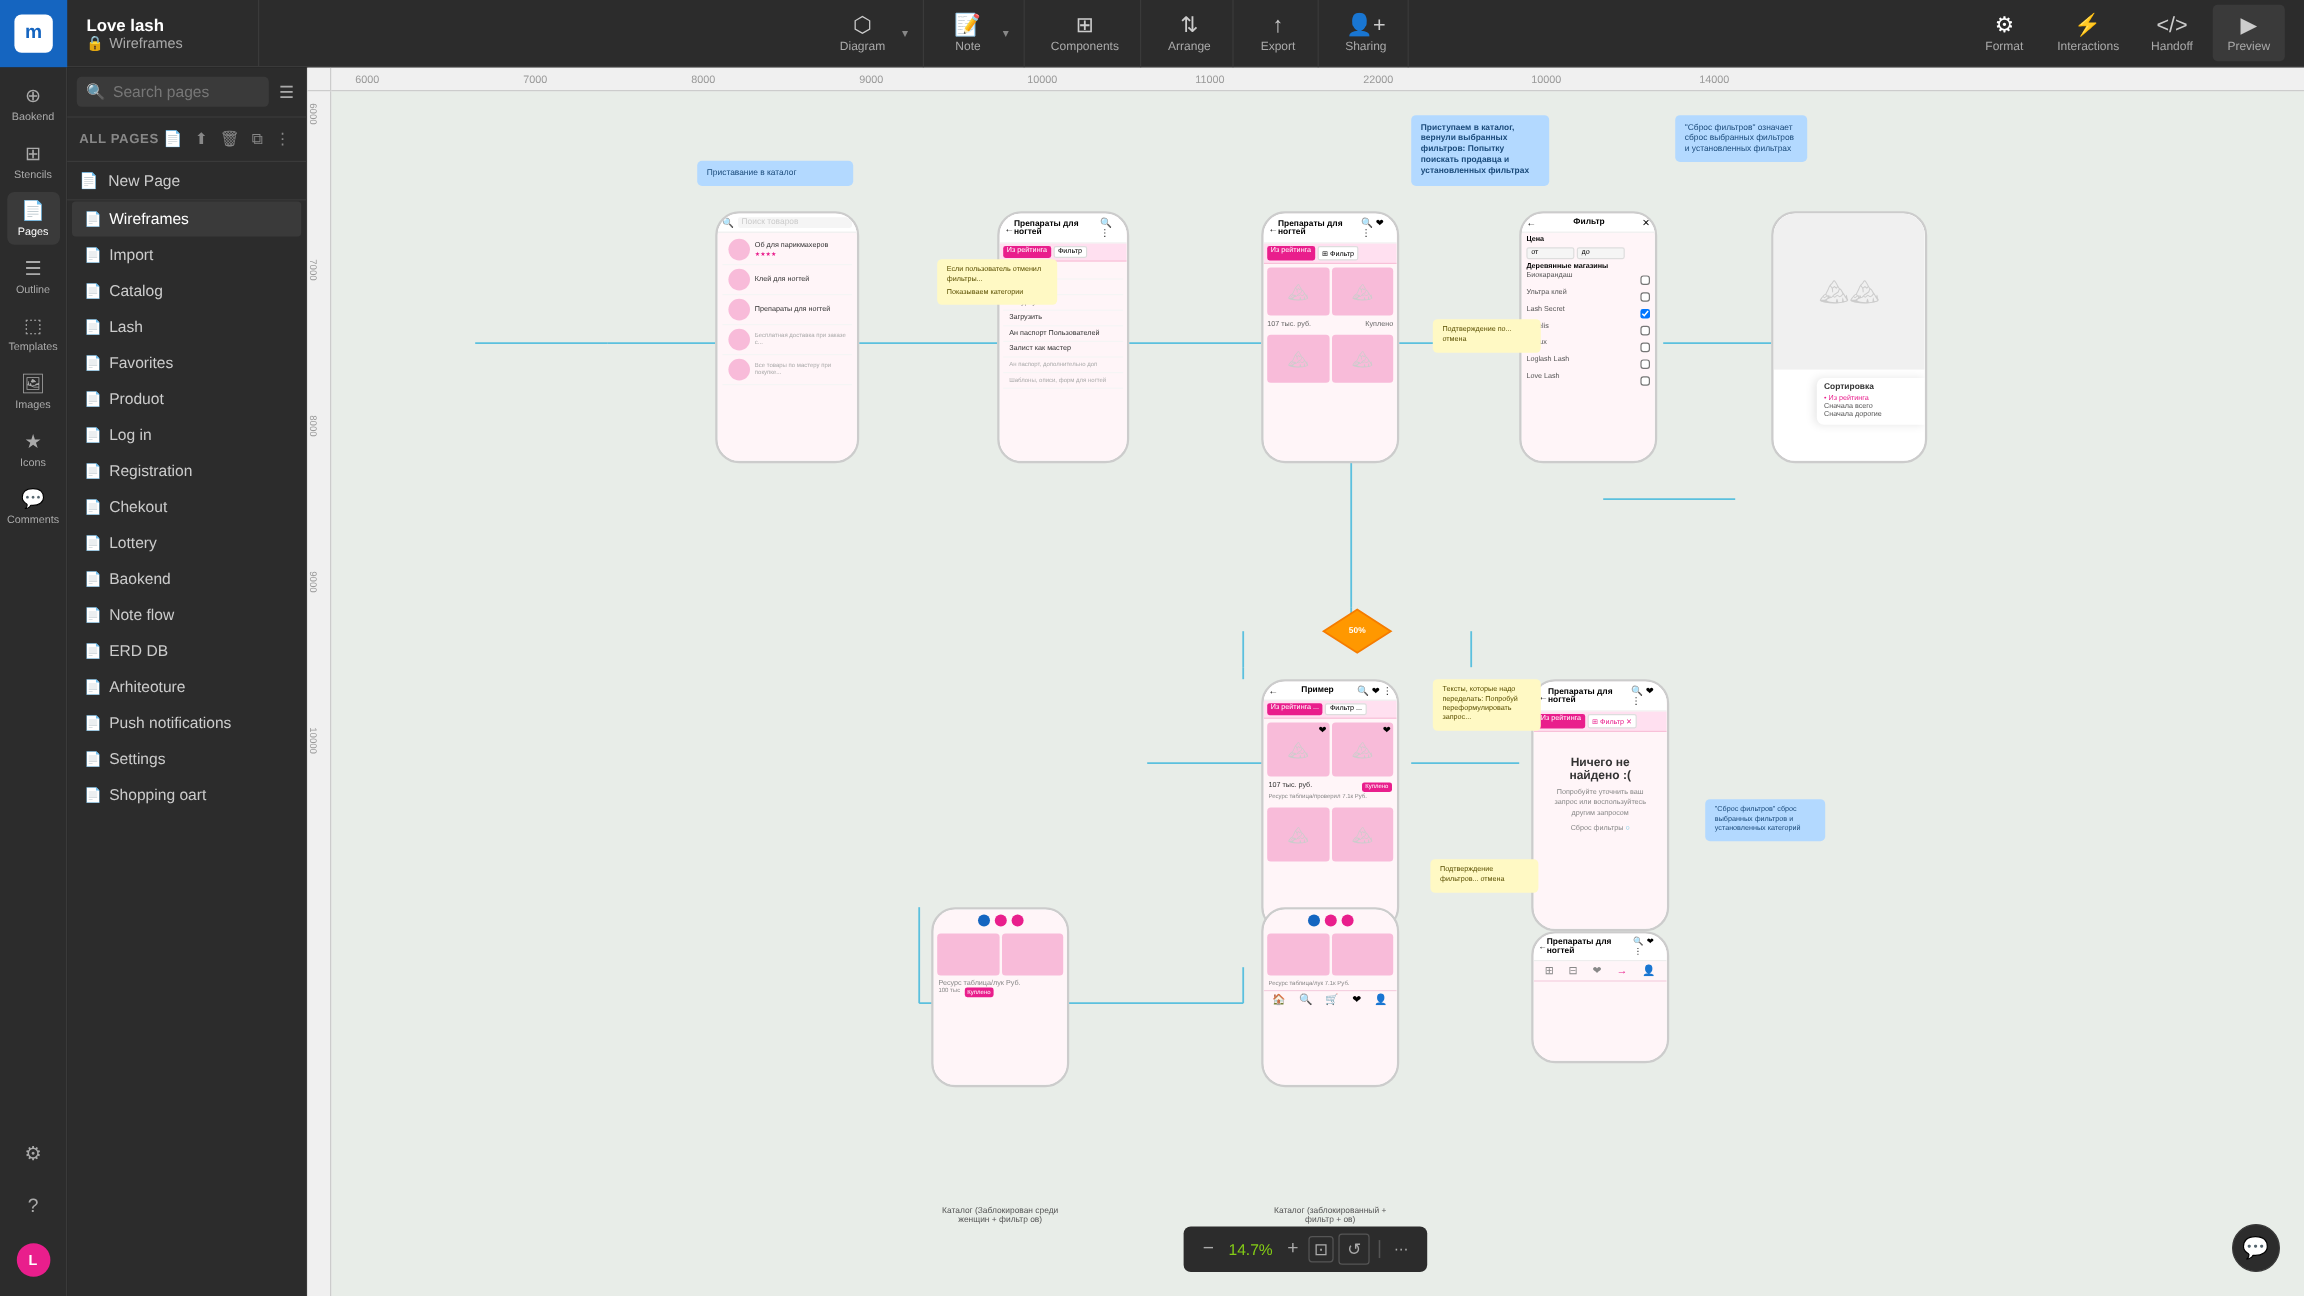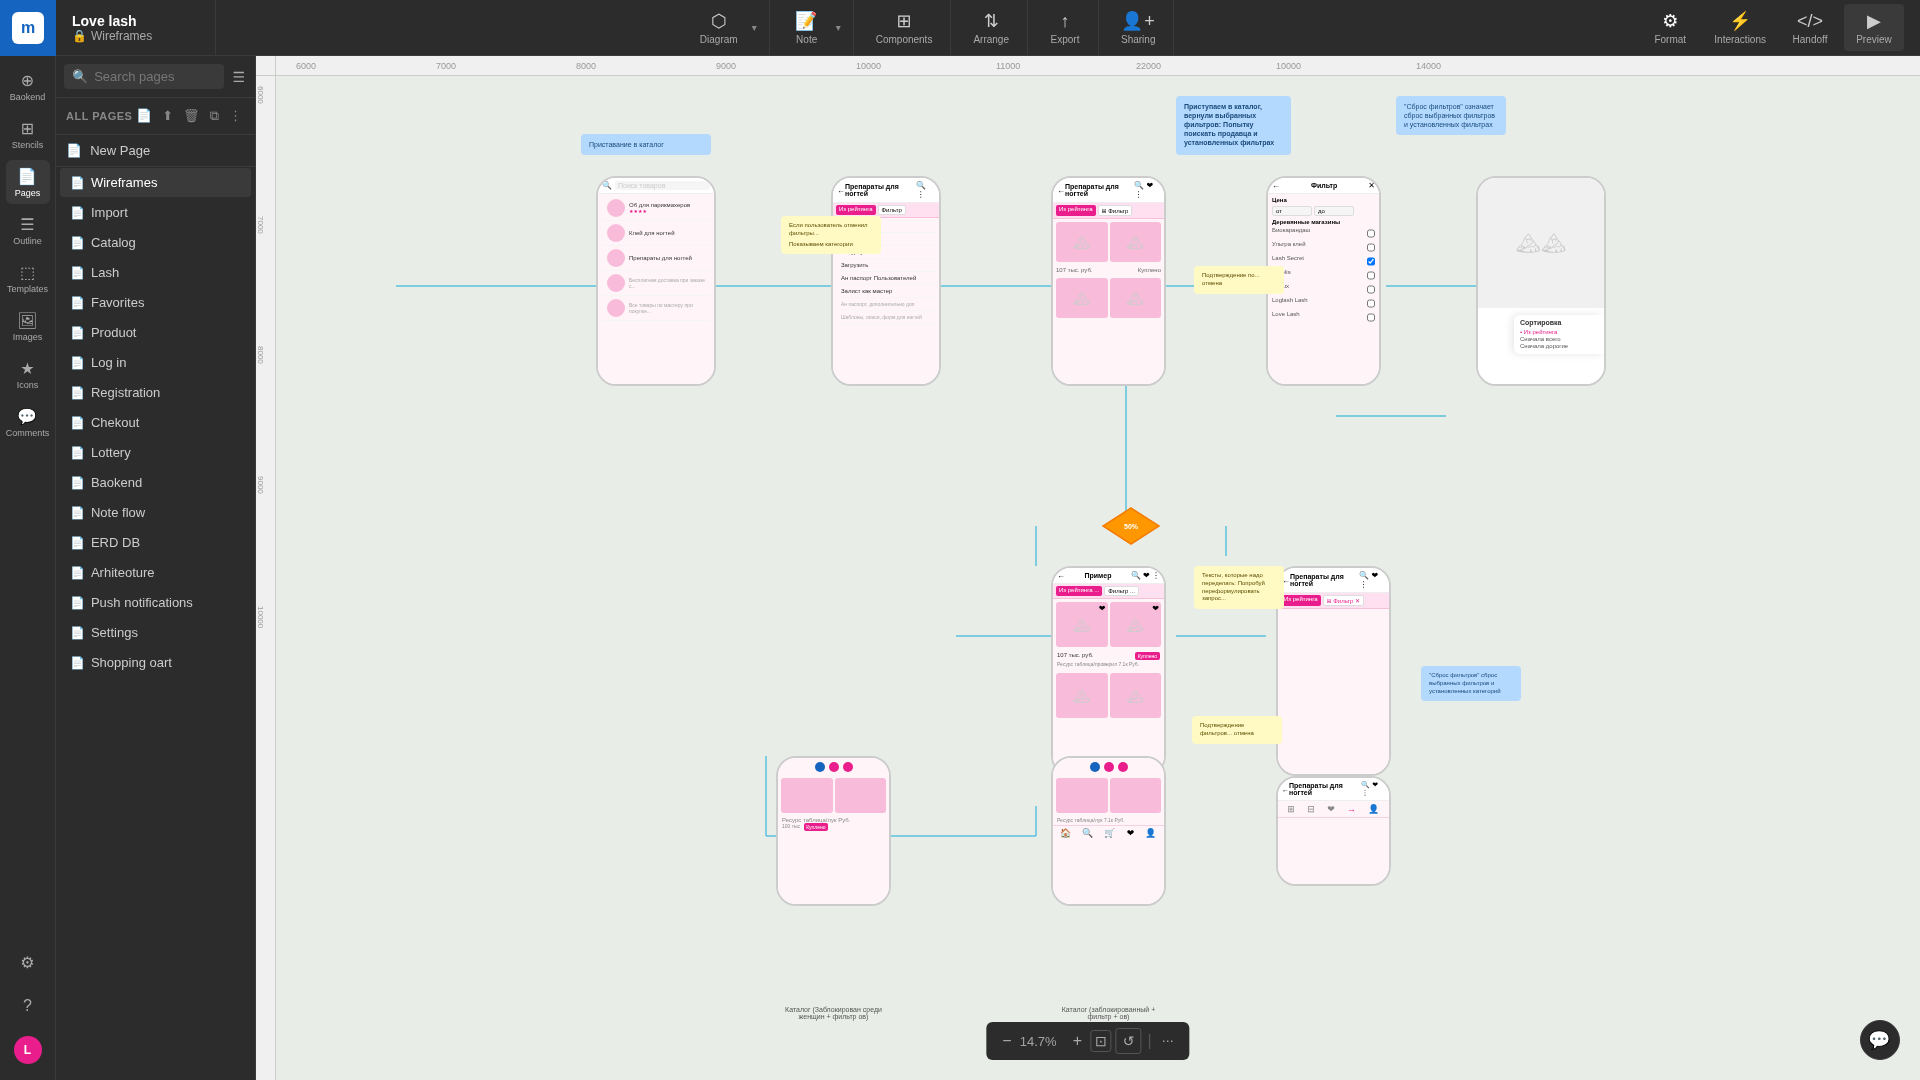--- a/index.html
+++ b/index.html
@@ -167,21 +167,21 @@
     }
 
     
     .zoom-bar {
       position: absolute; bottom: 20px; left: 50%; transform: translateX(-50%);
       background: #2c2c2c; border-radius: 6px;
       display: flex; align-items: center; gap: 4px;
       padding: 6px 12px; z-index: 20;
     }
     .zoom-btn { color: #aaa; cursor: pointer; font-size: 16px; padding: 2px 4px; border-radius: 3px; }
-    .zoom-value { color: #a3a3a3; font-size: 13px; min-width: 45px; }
+    .zoom-value { color: #84cc16; font-size: 13px; min-width: 45px; text-align: center; }
     .zoom-fit-btn { color: #aaa; cursor: pointer; font-size: 14px; padding: 2px 4px; border-radius: 3px; border: 1px solid #555; }
     .zoom-undo-btn { color: #aaa; cursor: pointer; font-size: 14px; padding: 4px 6px; border-radius: 3px; border: 1px solid #555; }
 
     
     .chat-btn {
       position: absolute; bottom: 20px; right: 20px;
       width: 40px; height: 40px;
       background: #2c2c2c; border-radius: 50%;
       display: flex; align-items: center; justify-content: center;
       cursor: pointer; color: #aaa; font-size: 18px;
@@ -751,20 +751,25 @@
           <div class="phone-screen" style="background:#fff5f8;">
             <div style="padding:3px 4px;background:white;border-bottom:1px solid #eee;font-size:7px;display:flex;align-items:center;justify-content:space-between;">
               <span style="font-size:8px;">←</span>
               <span style="font-size:7px;font-weight:600;">Препараты для ногтей</span>
               <span style="font-size:8px;">🔍 ❤ ⋮</span>
             </div>
             <div style="padding:2px 3px;background:#ffe0f0;border-bottom:1px solid #f8c0d8;display:flex;gap:2px;font-size:6px;">
               <span style="background:#e91e8c;color:white;padding:1px 3px;border-radius:2px;">Из рейтинга</span>
               <span style="background:white;padding:1px 3px;border-radius:2px;border:1px solid #ddd;color:#e91e8c;">⊞ Фильтр ✕</span>
             </div>
+            <div style="display:flex;flex-direction:column;align-items:center;justify-content:center;padding:20px 10px;text-align:center;">
+              <div style="font-size:10px;font-weight:600;color:#333;margin-bottom:5px;">Ничего не найдено :(</div>
+              <div style="font-size:6px;color:#888;line-height:1.4;">Попробуйте уточнить ваш запрос или воспользуйтесь другим запросом</div>
+              <div style="margin-top:6px;font-size:6px;color:#888;">Сброс фильтры <span style="color:#5bc0de;">○</span></div>
+            </div>
           </div>
 
         </div>
 
         <div class="sticky-note sticky-yellow" style="left:918px;top:490px;width:90px;font-size:6px;line-height:1.3;">
           Тексты, которые надо переделать: Попробуй переформулировать запрос...
         </div>
 
         <div class="sticky-note sticky-blue" style="left:1145px;top:590px;width:100px;font-size:6px;">
           "Сброс фильтров" сброс выбранных фильтров и установленных категорий

